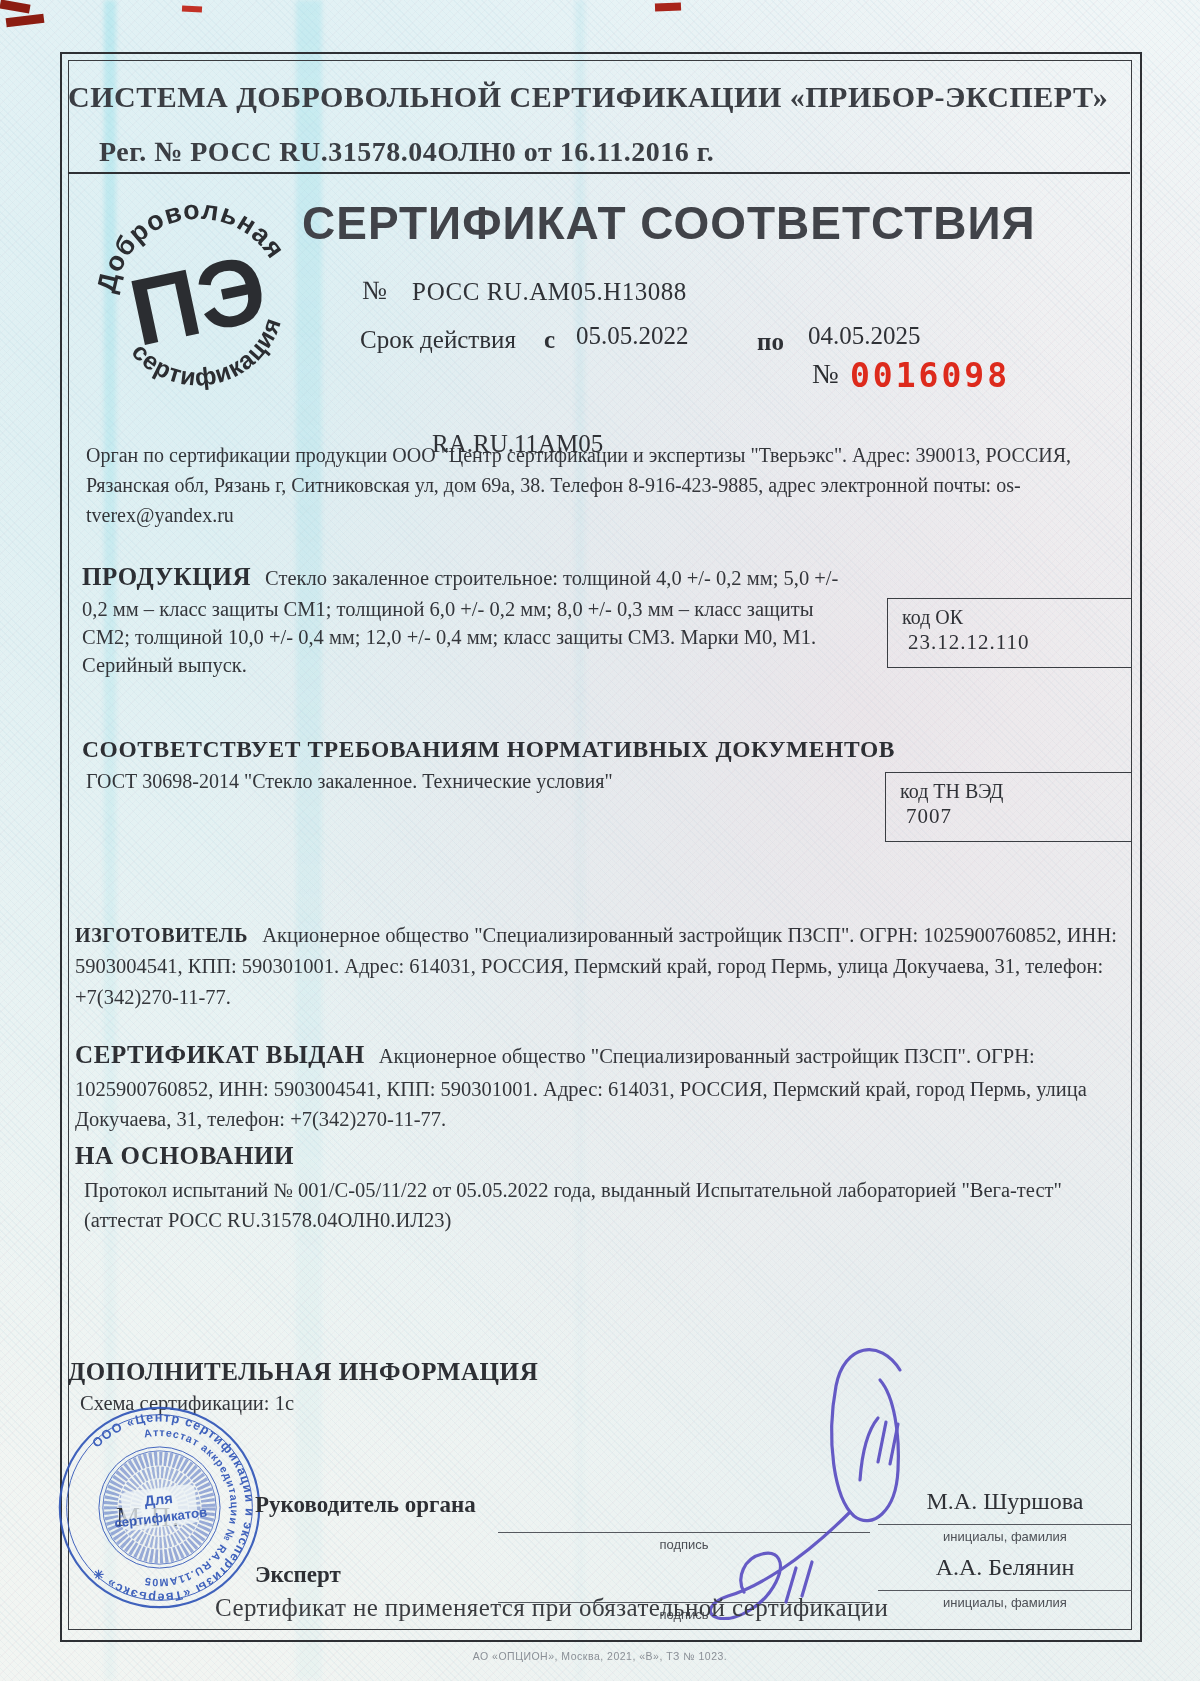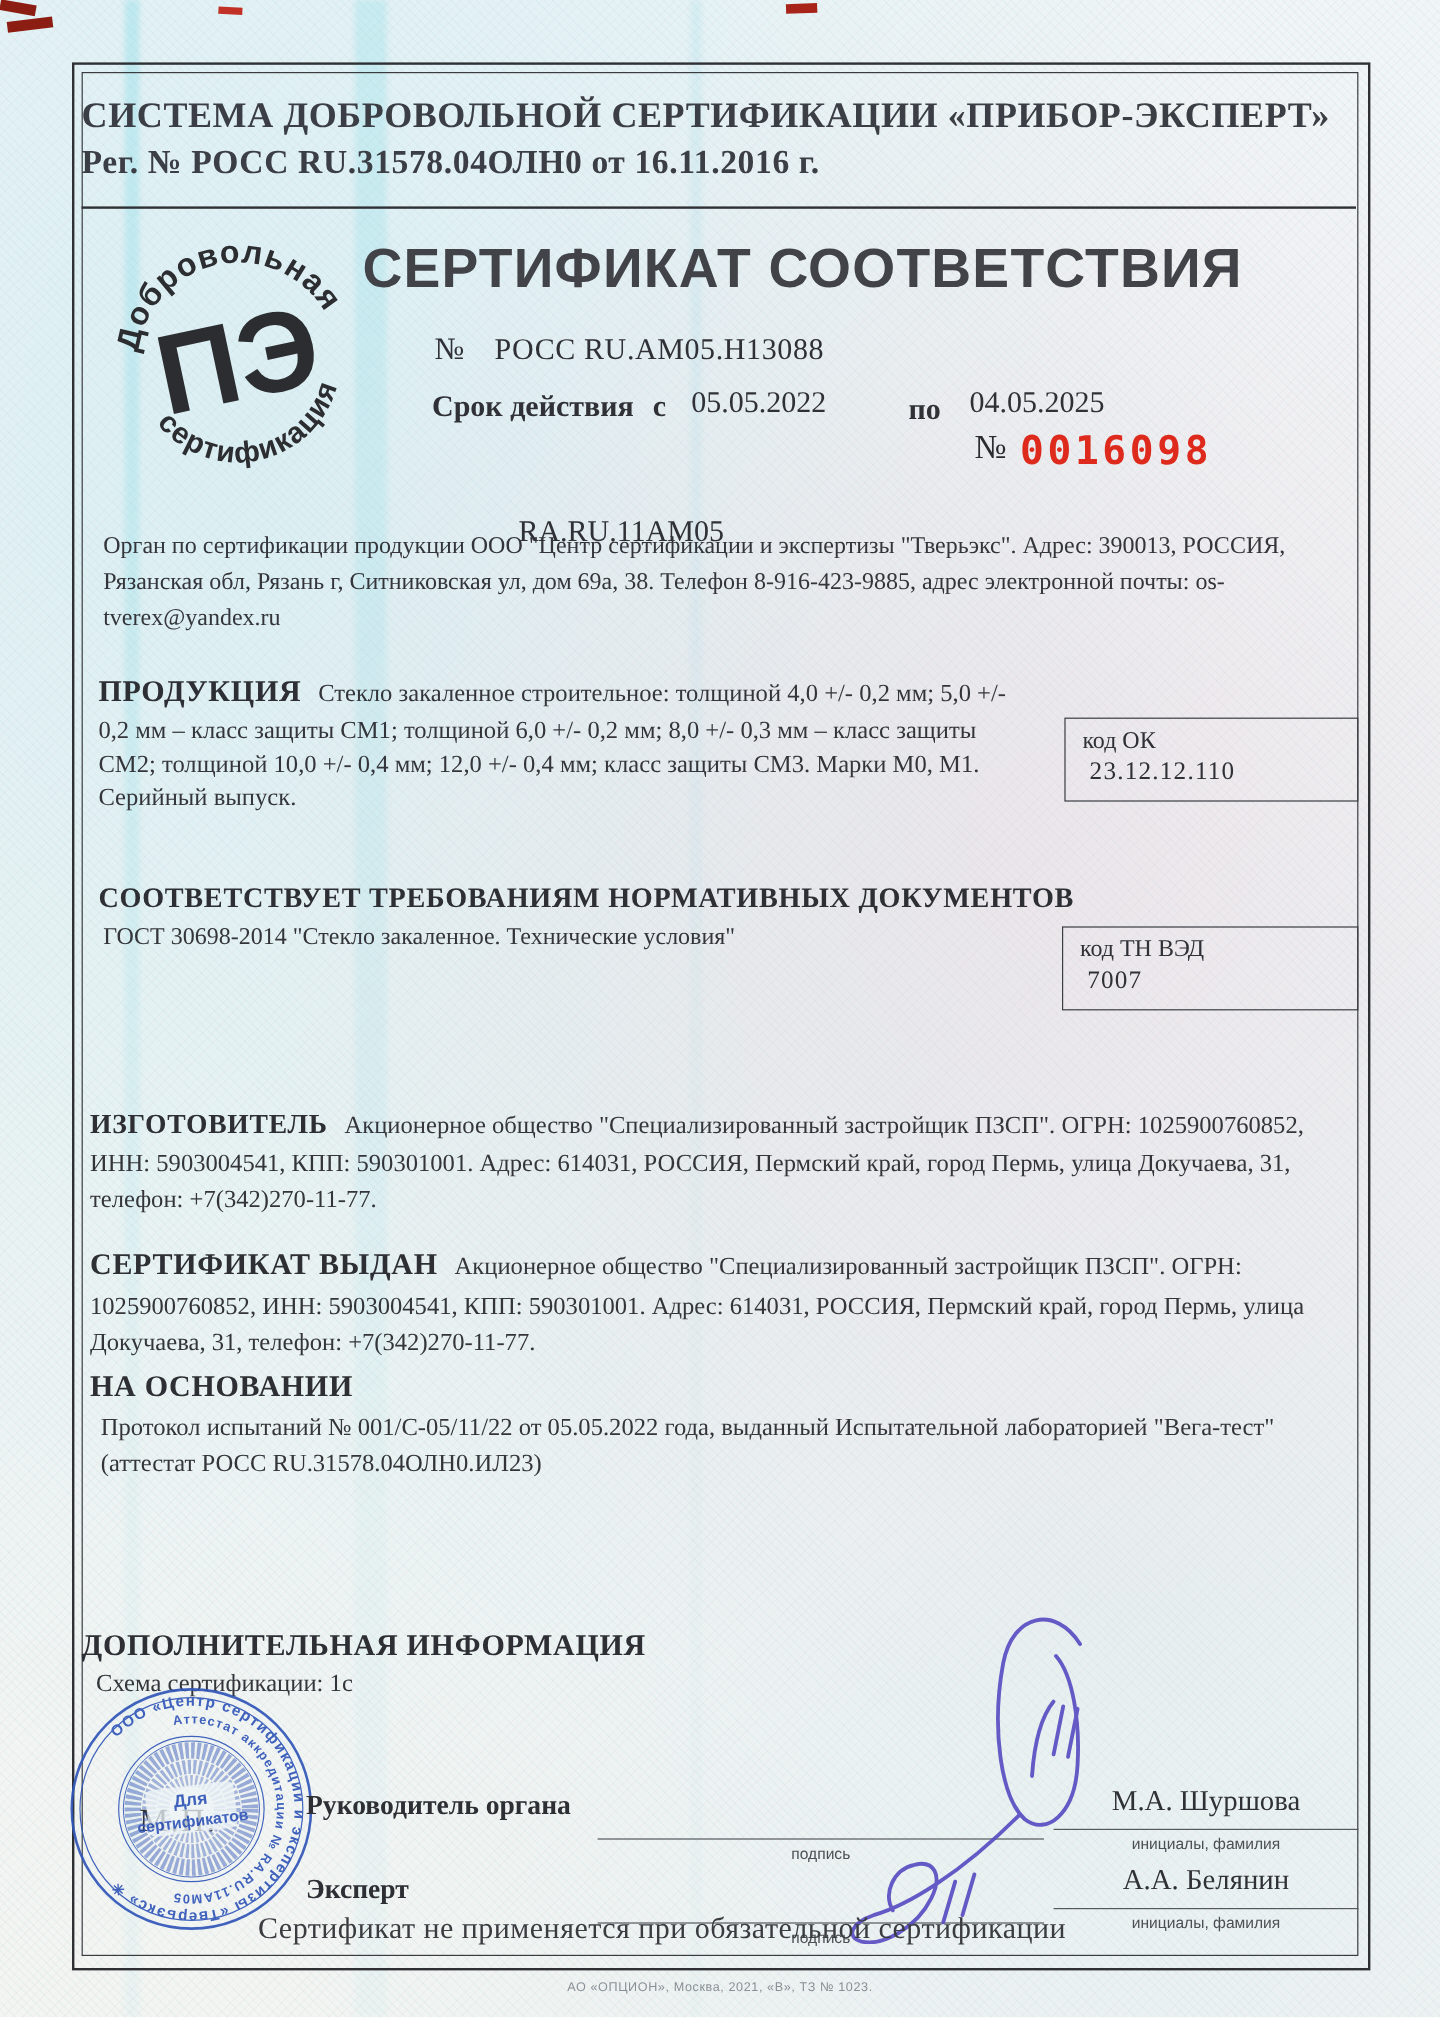--- a/index.html
+++ b/index.html
@@ -18,26 +18,26 @@
   .s1{left:104px;width:12px;background:linear-gradient(180deg,rgba(110,215,228,.30),rgba(110,215,228,.06) 70%);}
   .s2{left:296px;width:26px;background:linear-gradient(180deg,rgba(110,215,228,.22),rgba(110,215,228,.05) 75%);}
   .s3{left:575px;width:10px;background:linear-gradient(180deg,rgba(120,210,225,.14),rgba(120,210,225,.03) 60%);}
   .white-strip{position:absolute;left:0;bottom:0;width:1200px;height:16px;background:#fff;}
 
   .abs{position:absolute;}
   .frame-outer{left:60px;top:52px;width:1078px;height:1586px;border:2px solid #2e3034;}
   .frame-inner{left:68px;top:60px;width:1062px;height:1568px;border:1px solid #3a3c40;}
   .header-box{left:68px;top:60px;width:1062px;height:112px;border-bottom:2px solid #2e3034;text-align:left;}
   .header-l1{margin-top:20px;font-size:30px;font-weight:700;color:#3b3e44;letter-spacing:.5px;}
-  .header-l2{margin-top:6px;font-size:28px;font-weight:700;color:#3b3e44;letter-spacing:.5px;}
+  .header-l2{margin-top:22px;font-size:28px;font-weight:700;color:#3b3e44;letter-spacing:.5px;padding-left:31px;}
 
   .title{left:302px;top:196px;font-family:"Liberation Sans",sans-serif;font-size:46px;font-weight:700;color:#414349;letter-spacing:1px;}
   .certnum-label{left:362px;top:276px;font-size:26px;color:#2f3136;}
   .certnum-val{left:412px;top:278px;font-size:25px;letter-spacing:.5px;color:#2f3136;}
-  .validity-label{left:360px;top:326px;font-size:25px;font-weight:700;color:#2f3136;}
+  .validity-label{left:360px;top:326px;font-size:25px;font-weight:400;color:#2f3136;}
   .validity-c{left:544px;top:326px;font-size:25px;font-weight:700;color:#2f3136;}
   .validity-from{left:576px;top:322px;font-size:25px;color:#2f3136;}
   .validity-po{left:757px;top:328px;font-size:25px;font-weight:700;color:#2f3136;}
   .validity-to{left:808px;top:322px;font-size:25px;color:#2f3136;}
   .blanknum-label{left:812px;top:358px;font-size:28px;color:#2a2c30;}
   .blanknum-val{left:850px;top:356px;font-family:"DejaVu Sans Mono",monospace;font-size:33px;font-weight:700;color:#dd2a1c;letter-spacing:3px;}
 
   .sec-h{font-weight:700;color:#2d2f34;letter-spacing:.6px;}
   .organ-h{left:82px;top:408px;font-size:24px;}
   .organ-code{left:432px;top:430px;font-size:25px;color:#2f3136;}
@@ -48,21 +48,21 @@
   .codebox{border:1.5px solid #3a3d42;}
   .box-ok{left:887px;top:598px;width:243px;height:68px;}
   .box-tn{left:885px;top:772px;width:245px;height:68px;}
   .codebox .cb-label{margin:7px 0 0 14px;font-size:20px;color:#2f3136;}
   .codebox .cb-value{margin:1px 0 0 20px;font-size:21px;letter-spacing:1px;color:#2f3136;}
 
   .conf-h{left:82px;top:736px;font-size:23.5px;}
   .conf-t{left:86px;top:770px;width:790px;font-size:20px;}
 
   .manu{left:75px;top:920px;width:1058px;font-size:20.5px;line-height:1.5;}
-  .manu .sec-h{font-size:23px;padding-right:14px;}
+  .manu .sec-h{font-size:20px;padding-right:14px;}
   .issued{left:75px;top:1036px;width:1058px;font-size:20.5px;line-height:1.5;}
   .issued .sec-h{font-size:25px;padding-right:14px;}
   .basis-h{left:75px;top:1142px;font-size:25px;}
   .basis-t{left:84px;top:1176px;width:1040px;font-size:20.5px;line-height:1.45;}
   .add-h{left:68px;top:1358px;font-size:25px;}
   .add-t{left:80px;top:1392px;font-size:20.5px;}
 
   .mp{left:116px;top:1502px;font-size:27px;font-weight:400;letter-spacing:2px;color:#2e3033;}
   .role{font-size:23px;font-weight:700;color:#2d2f34;}
   .role1{left:255px;top:1492px;}

